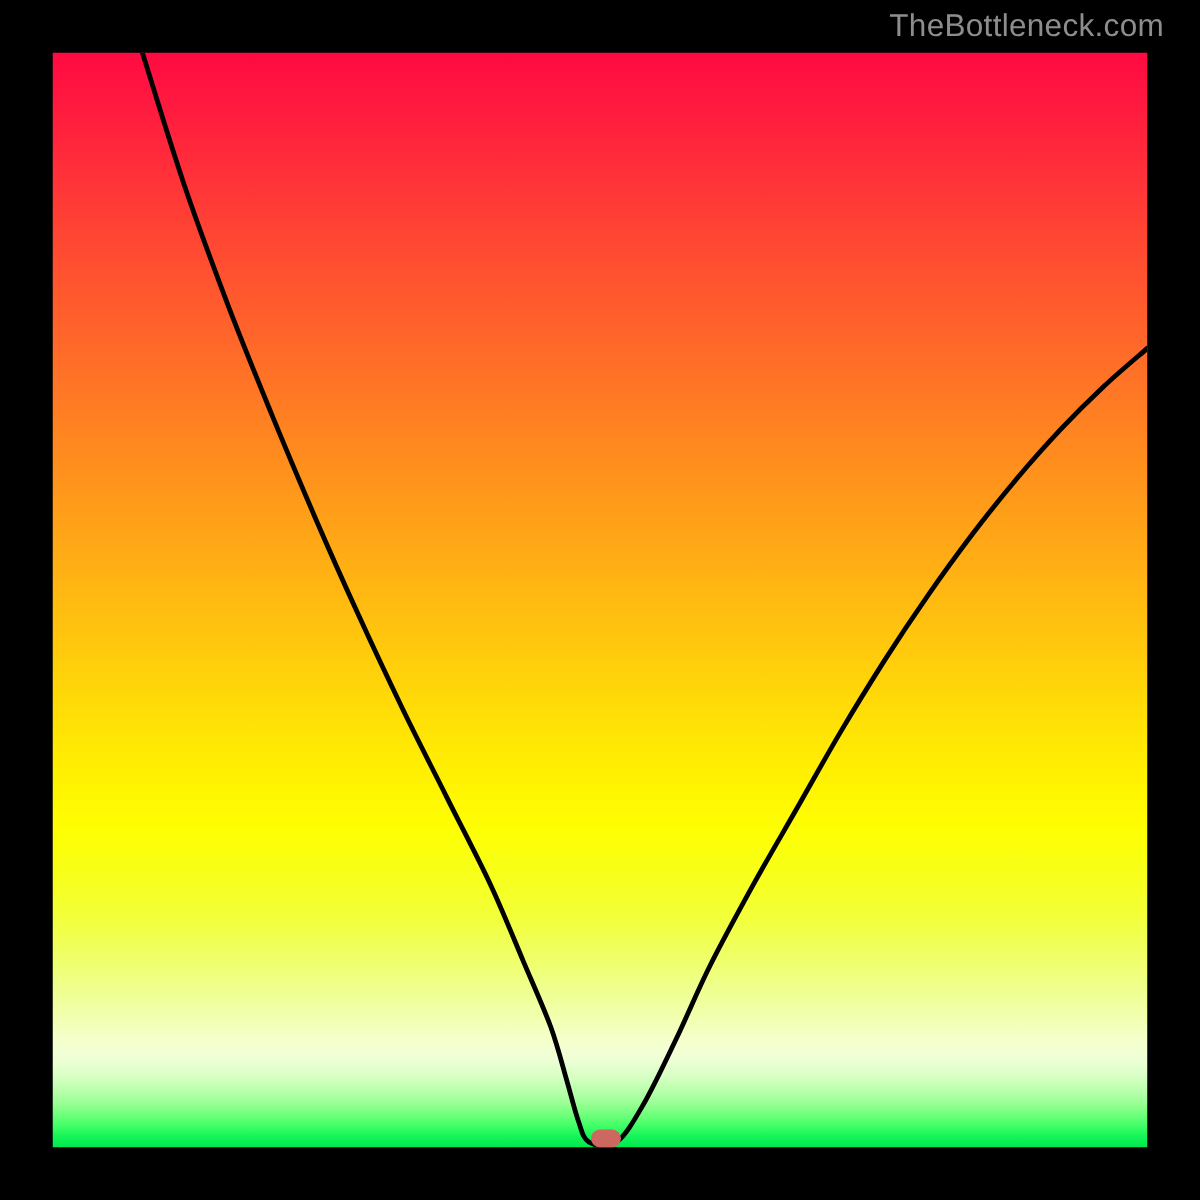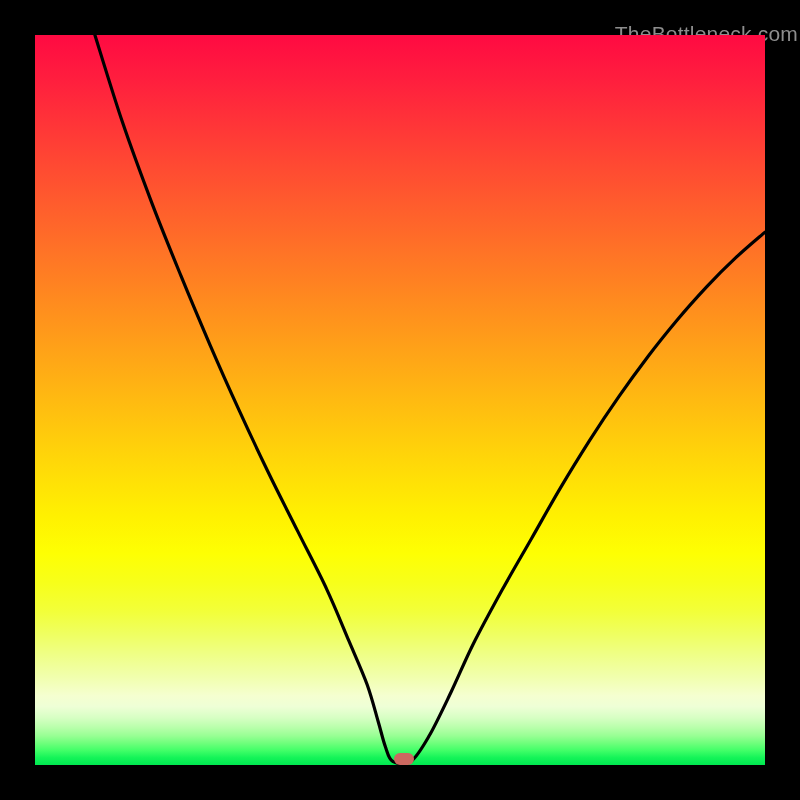--- a/index.html
+++ b/index.html
@@ -72,26 +72,25 @@
     height: 100%;
   }
   .marker {
     position: absolute;
     background: #cc6860;
     border-radius: 6px;
   }
   .watermark {
     position: absolute;
     top: 6px;
-    right: 2px;
+    right: 24px;
     color: #8d8d8d;
     font-size: 21px;
     font-weight: 500;
     letter-spacing: 0.2px;
-    margin-top: 16px;
   }
 </style>
 </head>
 <body>
 
 <div class="frame">
 
   <div class="watermark">TheBottleneck.com</div>
 
   <div class="plot-area">

